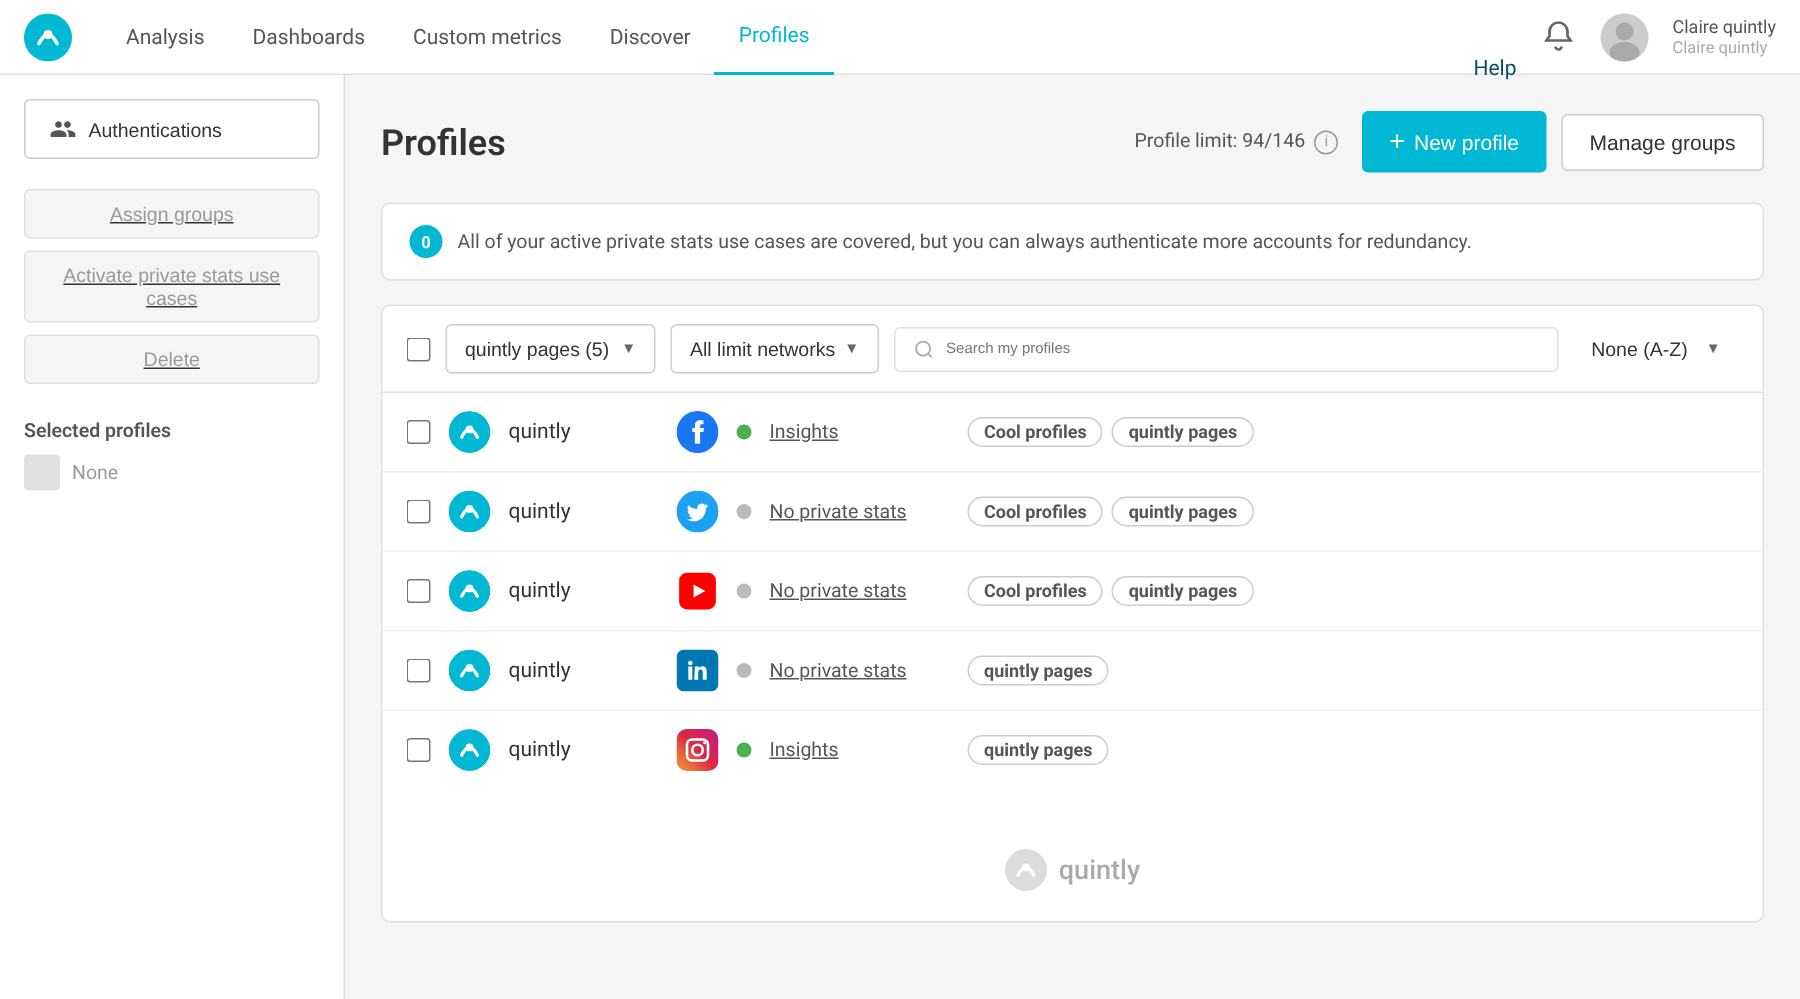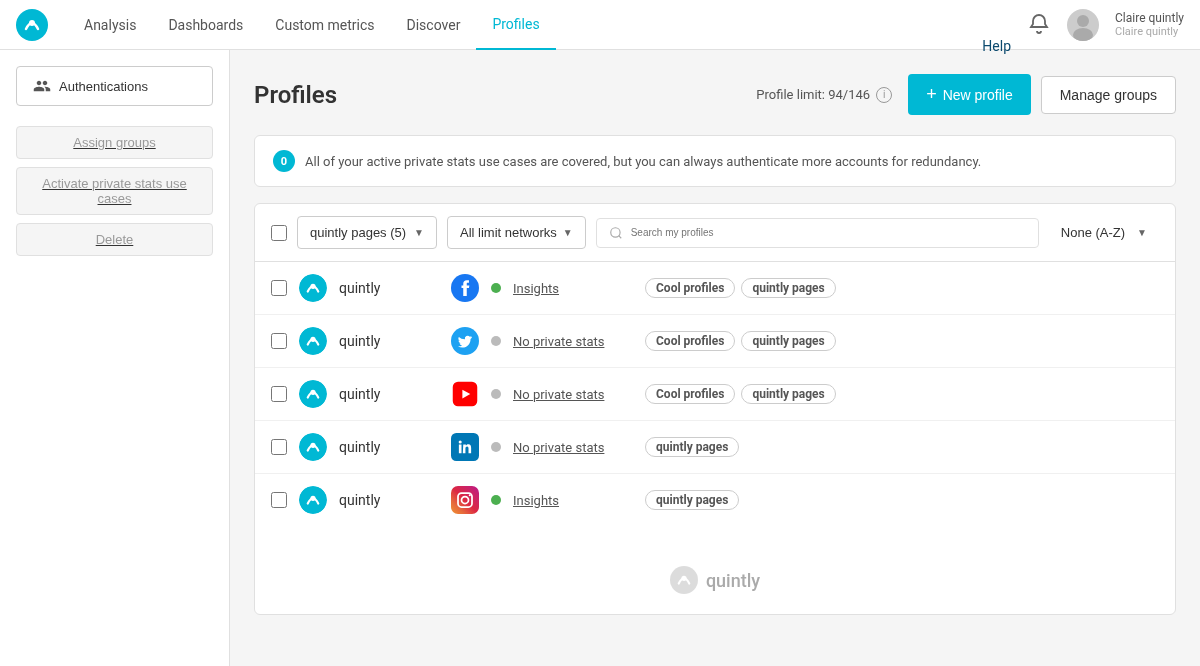--- a/index.html
+++ b/index.html
@@ -181,20 +181,27 @@
     <button class="sidebar-auth-btn">
       <svg width="18" height="18" viewBox="0 0 24 24" fill="#555">
           <path d="M16 11c1.66 0 2.99-1.34 2.99-3S17.66 5 16 5c-1.66 0-3 1.34-3 3s1.34 3 3 3zm-8 0c1.66 0 2.99-1.34 2.99-3S9.66 5 8 5C6.34 5 5 6.34 5 8s1.34 3 3 3zm0 2c-2.33 0-7 1.17-7 3.5V19h14v-2.5c0-2.33-4.67-3.5-7-3.5zm8 0c-.29 0-.62.02-.97.05 1.16.84 1.97 1.97 1.97 3.45V19h6v-2.5c0-2.33-4.67-3.5-7-3.5z"></path>
         </svg>
       <span>Authentications</span>
     </button>
     <div class="sidebar-actions">
       <button class="sidebar-action-btn">Assign groups</button>
       <button class="sidebar-action-btn">Activate private stats use cases</button>
       <button class="sidebar-action-btn">Delete</button>
+    </div>
+    <div class="sidebar-selected">
+      <div class="sidebar-selected-title">Selected profiles</div>
+      <div class="sidebar-selected-none">
+        <div class="sidebar-none-box"></div>
+        <span>None</span>
+      </div>
     </div>
   </aside>
 
   <main class="main-content">
 
     <div class="page-header">
       <h1 class="page-title">Profiles</h1>
       <div class="profile-limit">
         <span>Profile limit: 94/146</span>
         <span class="info-icon">i</span>

